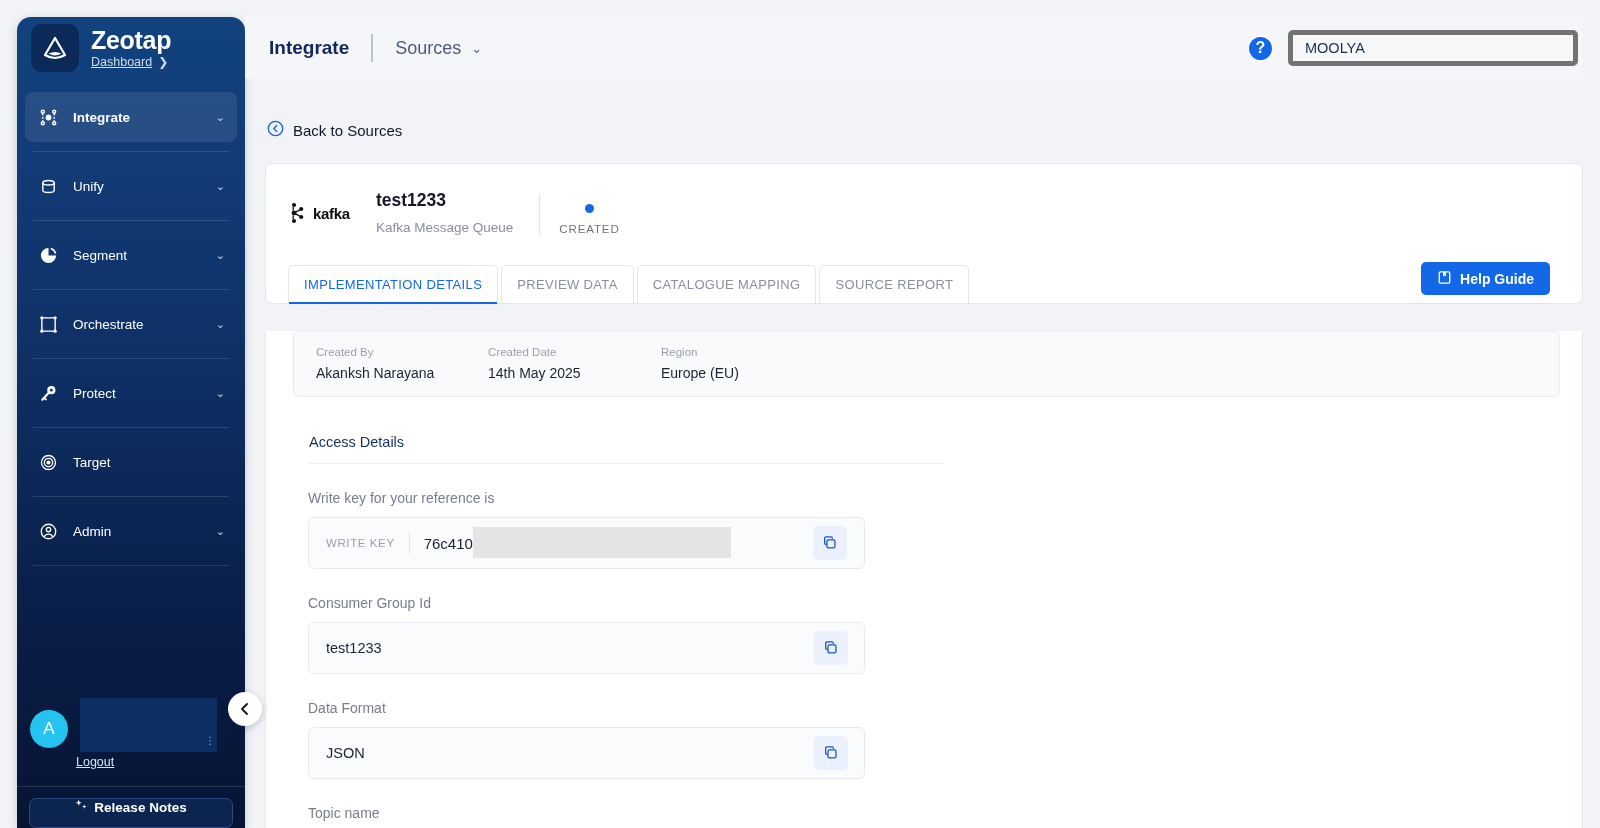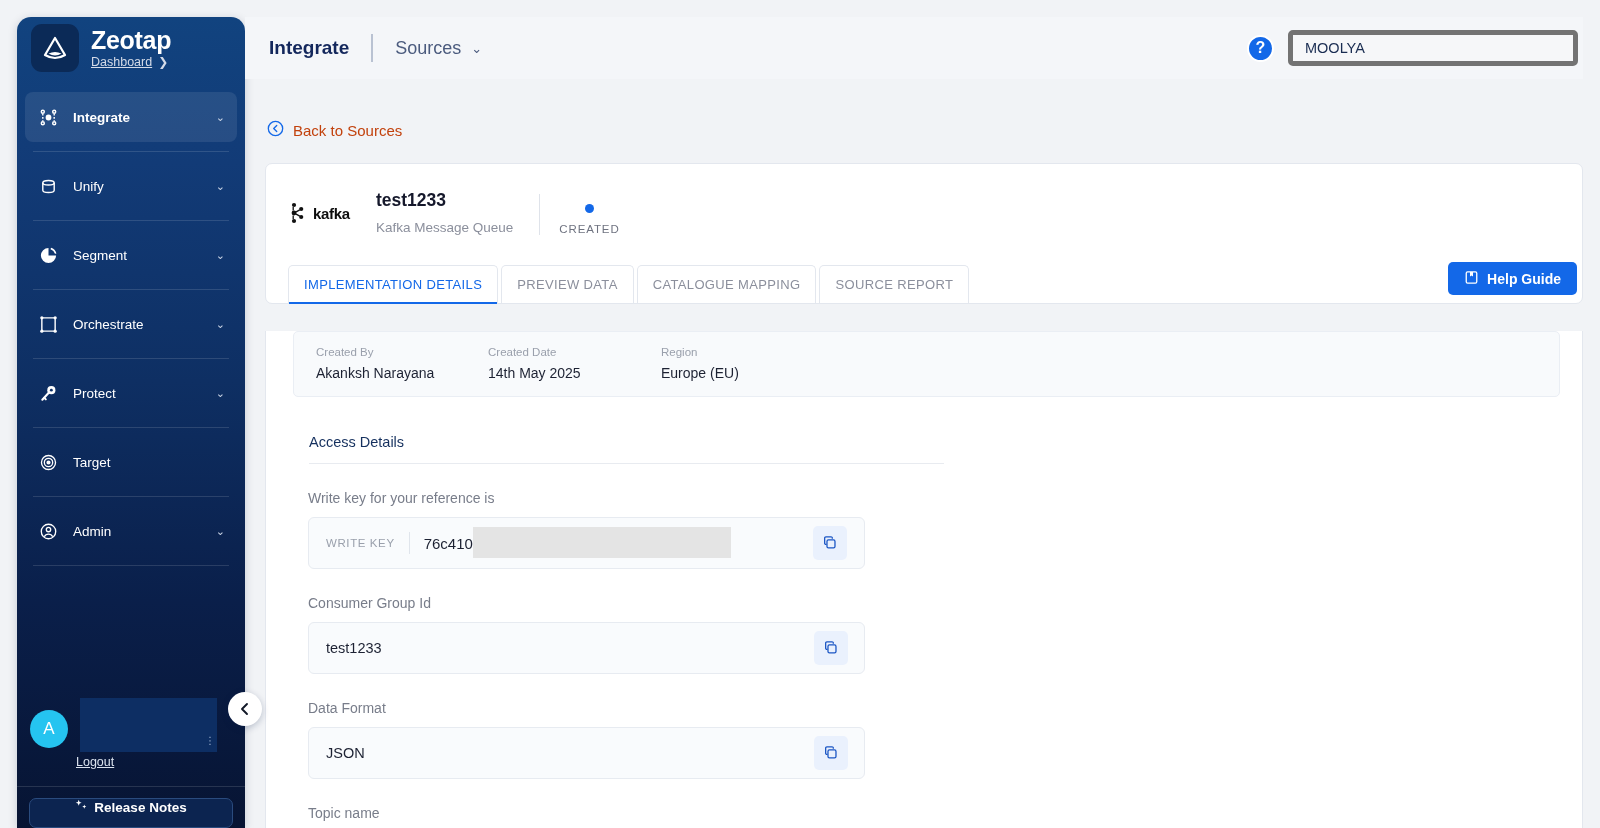--- a/index.html
+++ b/index.html
@@ -106,21 +106,21 @@
     border: 5px solid #737373; border-radius: 5px;
     background: #f6f7f9;
     display: flex; align-items: center; padding: 0 12px;
     color: #1a2d52; font-size: 14.5px;
   }
 
   
   .main { position: absolute; left: 245px; top: 79px; right: 0; bottom: 0; overflow: hidden; }
   .back-link {
     display: inline-flex; align-items: center; gap: 9px;
-    margin: 41px 0 0 22px; color: #c2410c; font-size: 15px; cursor: pointer;
+    margin: 41px 0 0 22px; color: #0f172a; font-size: 15px; cursor: pointer;
   }
 
   .card {
     margin: 22px 17px 0 20px;
     background: #fff; border: 1px solid #e3e7ee;
     border-radius: 7px;
   }
   .card-head { display: flex; align-items: flex-start; padding: 26px 0 0 22px; position: relative; }
   .kafka-logo { display: flex; align-items: center; gap: 5px; margin-top: 11px; }
   .kafka-word { font-size: 15px; font-weight: bold; color: #0d0d0d; letter-spacing: -0.3px; }
@@ -139,21 +139,21 @@
     height: 38px; display: flex; align-items: center; padding: 0 15px;
     font-size: 13px; color: #8b8f9c; letter-spacing: 0.35px;
     background: #fff; cursor: pointer; margin-right: 3px;
     position: relative;
   }
   .tab.active { color: #1368e8; }
   .tab.active::after {
     content: ""; position: absolute; left: 0; right: 0; bottom: -1px; height: 2px; background: #1368e8;
   }
   .help-guide {
-    position: absolute; right: 5px; bottom: 8px;
+    position: absolute; right: 32px; bottom: 8px;
     background: #1368e8; color: #fff; border: none; border-radius: 5px;
     height: 33px; padding: 0 16px; display: flex; align-items: center; gap: 8px;
     font-size: 14px; font-weight: bold; cursor: pointer;
     font-family: "Liberation Sans", sans-serif;
   }
 
   .panel {
     margin: 0 17px 0 20px; background: #fff;
     border: 1px solid #e3e7ee; border-top: none; border-radius: 0 0 7px 7px;
     padding: 0 0 0 0; min-height: 520px;

